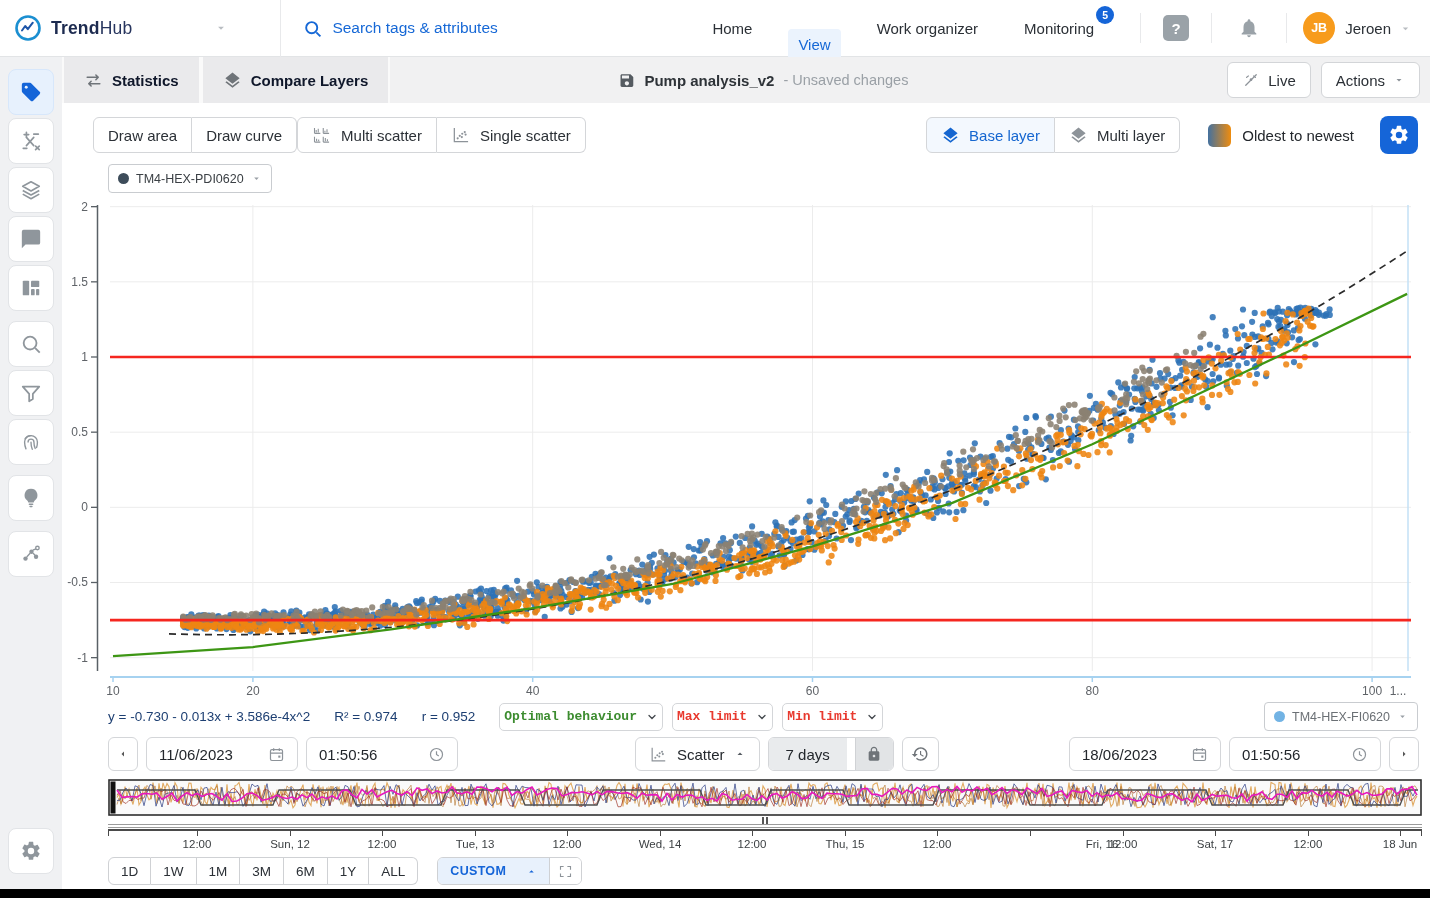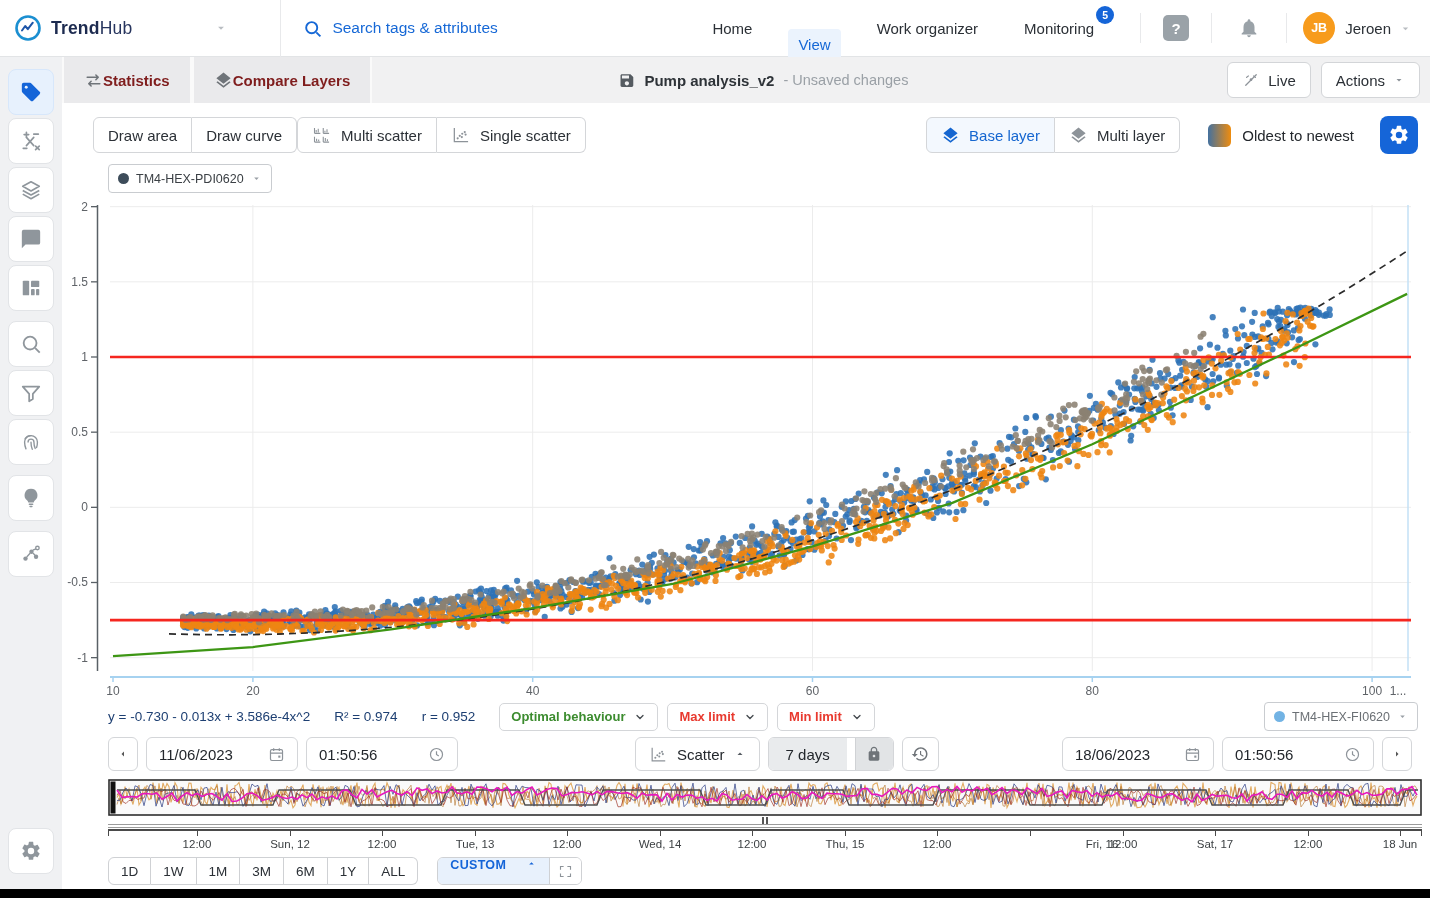--- a/index.html
+++ b/index.html
@@ -26,22 +26,22 @@
   .bell{color:#9aa2a8;margin:0 10px;cursor:pointer;display:flex;}
   .avatar{width:32px;height:32px;border-radius:50%;background:#f79b1c;color:#fff;font-size:12.5px;font-weight:700;
           display:flex;align-items:center;justify-content:center;margin-right:10px;}
   .user-name{font-size:15px;margin-right:8px;}
   .user-chev{color:#b9bdc2;display:flex;}
   
   .lower{display:flex;height:841px;}
   .sidebar{width:62px;background:#f0f1f3;position:relative;flex:none;padding-top:9px;box-sizing:border-box;}
   .rightcol{flex:1;display:flex;flex-direction:column;min-width:0;}
   .secondbar{height:46px;background:#f1f1f2;display:flex;align-items:center;position:relative;flex:none;}
-  .sb-btn{height:46px;display:flex;align-items:center;padding:0 20px;background:#eaeaec;
-          border-left:2px solid #fafafa;border-right:2px solid #fafafa;font-size:15px;font-weight:700;color:#7f1d1d;cursor:pointer;}
+  .sb-btn{height:46px;display:flex;align-items:center;gap:9px;padding:0 20px;background:#eaeaec;
+          border-left:2px solid #fafafa;border-right:2px solid #fafafa;font-size:15px;font-weight:700;color:#0f172a;cursor:pointer;}
   .sb-btn svg{color:#6f7479;}
   .doc-title{position:absolute;left:50%;top:0;height:100%;transform:translateX(-44%);display:flex;align-items:center;gap:9px;}
   .doc-title .t{font-size:15px;font-weight:700;color:#2e3338;}
   .doc-title .s{font-size:14.5px;color:#9aa0a6;}
   .sb-right{margin-left:auto;display:flex;align-items:center;gap:10px;padding-right:10px;}
   .wbtn{display:inline-flex;align-items:center;gap:8px;background:#fff;border:1px solid #d3d5d8;border-radius:6px;
         height:34px;padding:0 14px;font-size:15px;color:#2b3036;cursor:pointer;}
   .wbtn svg{color:#8d9399;}
   
   .sbtn{width:44px;height:44px;margin:3px auto;border:1px solid #e2e4e7;border-radius:8px;background:#fff;
@@ -67,26 +67,26 @@
            justify-content:center;margin-left:26px;cursor:pointer;}
   .chip{display:inline-flex;align-items:center;gap:7px;height:27px;padding:0 9px;border:1px solid #c9ccd0;
         border-radius:4px;background:#fff;font-size:12.5px;color:#3b4045;cursor:pointer;}
   .chip .dot{width:11px;height:11px;border-radius:50%;flex:none;}
   .chip svg{color:#9aa0a6;}
   .chip-row{position:absolute;top:61px;left:46px;}
   .plot{position:absolute;top:96px;left:0;}
   .eq-row{position:absolute;top:599px;left:46px;right:12px;display:flex;align-items:center;}
   .eq{color:#1d3f72;font-size:13.5px;}
   .eq span{margin-right:24px;}
-  .limit-btn{height:28px;border:1px solid #d4d6d9;border-radius:5px;background:#fff;padding:0 11px;font-size:13px;
-             font-weight:700;display:inline-flex;gap:9px;align-items:center;margin-right:9px;cursor:pointer;box-sizing:border-box;}
+  .limit-btn{height:28px;border:1px solid #d4d6d9;border-radius:5px;background:#fff;padding:0 4px;font-size:13px;
+             font-weight:700;display:inline-flex;gap:9px;align-items:center;margin-right:9px;cursor:pointer;box-sizing:border-box;font-family:Liberation Mono, monospace;}
   .limit-btn svg{color:#44494e;}
   .date-row{position:absolute;top:634px;left:46px;right:10px;height:34px;}
   .cluster{position:absolute;top:0;display:flex;gap:8px;align-items:center;}
-  .cluster.left{left:0;} .cluster.center{left:527px;} .cluster.right{right:8px;}
+  .cluster.left{left:0;} .cluster.center{left:527px;} .cluster.right{right:1px;}
   .btn2{display:inline-flex;align-items:center;background:#fff;border:1px solid #d4d6d9;height:34px;border-radius:6px;
         font-size:15px;color:#23272c;box-sizing:border-box;cursor:pointer;}
   .btn2 svg{color:#8d9399;}
   .arrow-btn{width:30px;justify-content:center;}
   .field{width:152px;padding:0 12px;justify-content:space-between;}
   .dur-group{display:inline-flex;border:1px solid #d4d6d9;border-radius:6px;overflow:hidden;height:34px;box-sizing:border-box;cursor:pointer;gap:8px;}
   .dur{background:#e9ebed;padding:0 17px;display:flex;align-items:center;font-size:15px;color:#23272c;}
   .lockseg{background:#e2e4e6;border-left:1px solid #d0d2d5;width:37px;display:flex;align-items:center;justify-content:center;color:#6f7479;}
   .sq{width:37px;justify-content:center;}
   .strip{position:absolute;top:676px;left:46px;cursor:grab;}
@@ -97,21 +97,21 @@
   .time-axis{position:absolute;top:726px;left:46px;width:1314px;height:26px;border-top:2px solid #4a4a4a;}
   .time-axis .lbl{position:absolute;top:7px;transform:translateX(-50%);font-size:11.5px;color:#3c4043;white-space:nowrap;}
   .time-axis .tick{position:absolute;top:0;width:1px;height:5px;background:#4a4a4a;}
   .range-row{position:absolute;top:754px;left:46px;display:flex;align-items:center;gap:19px;}
   .rbtn{height:28px;padding:0 12px;display:flex;align-items:center;font-size:13.5px;color:#2b3036;background:#fff;
         border:1px solid #cfd1d4;border-left-width:0;cursor:pointer;box-sizing:border-box;}
   #range-group{display:inline-flex;}
   #range-group .rbtn:first-child{border-left-width:1px;border-radius:6px 0 0 6px;}
   #range-group .rbtn:last-child{border-radius:0 6px 6px 0;}
   .custom-group{display:inline-flex;border:1px solid #cfd1d4;border-radius:6px;overflow:hidden;height:28px;box-sizing:border-box;}
-  .custom-btn{background:#e8f1fc;color:#1565d8;font-weight:700;font-size:12.5px;display:flex;align-items:flex-start;
+  .custom-btn{background:#e8f1fc;color:#1565d8;font-weight:700;font-size:12.5px;display:flex;align-items:center;
               gap:20px;padding:0 12px;letter-spacing:.3px;cursor:pointer;}
   .expand-btn{background:#fff;border-left:1px solid #cfd1d4;width:31px;display:flex;align-items:center;
               justify-content:center;color:#8d9399;cursor:pointer;}
   .footer-black{position:absolute;left:0;bottom:0;width:100%;height:9px;background:#000;z-index:40;}
 </style>
 </head>
 <body>
 
 <header class="topbar">
   <div class="tb-left">

